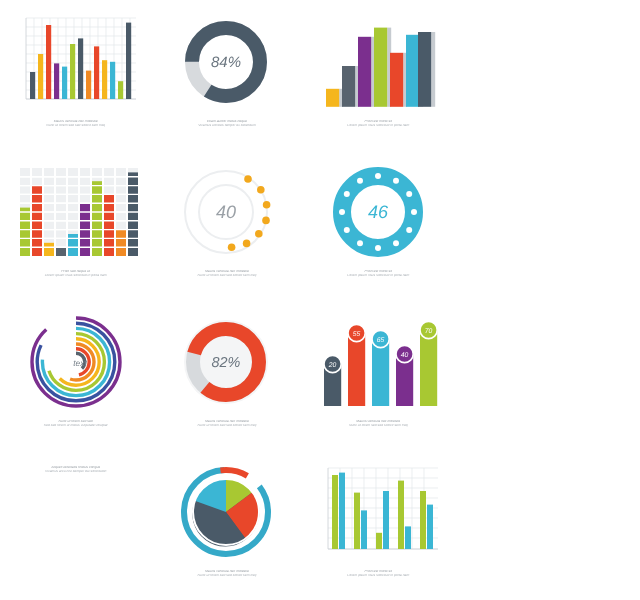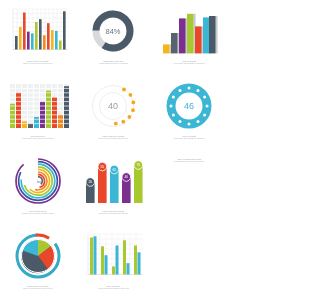--- a/index.html
+++ b/index.html
@@ -16,20 +16,21 @@
     grid-template-columns:repeat(3,1fr);
     grid-template-rows:repeat(4,1fr);
   }
   .cell{
     position:relative;
     display:flex;flex-direction:column;
     align-items:center;justify-content:flex-start;
     padding:5px 3px 2px 3px;
     box-sizing:border-box;
     overflow:hidden;
+    font-style:italic;
   }
   .viz{
     width:100%;height:52px;
     display:flex;align-items:center;justify-content:center;
     position:relative;
   }
   .caption{
     width:60px;
     margin-top:3px;
     text-align:center;
@@ -283,20 +284,34 @@
         </g>
         <text class="val" x="27" y="26.8" text-anchor="middle" font-size="4.2" fill="#7a838c">text</text>
       </svg>
     </div>
     <div class="caption">
       <span class="ln">Nunc ut lorem sed sed</span>
       <span class="ln l2">Sed sed lorem ut metus vulputate volutpat</span>
     </div>
   </div>
 
+  <div class="cell">
+    <div class="viz">
+      <svg width="50" height="50" viewBox="0 0 50 50">
+        <circle cx="25" cy="25" r="21" fill="#f4f5f6"></circle>
+        <circle cx="25" cy="25" r="16.5" fill="none" stroke="#d7dadd" stroke-width="7"></circle>
+        <circle cx="25" cy="25" r="16.5" fill="none" stroke="#e8472a" stroke-width="7" stroke-dasharray="85.0 18.7" stroke-dashoffset="21.8" transform="rotate(-90 25 25)"></circle>
+        <text class="val" x="25" y="27.4" text-anchor="middle" font-size="7.2" fill="#6a757f">82%</text>
+      </svg>
+    </div>
+    <div class="caption">
+      <span class="ln">Mauris vehicula nec molestie</span>
+      <span class="ln l2">Nunc ut lorem sed sed sollicit sem freq</span>
+    </div>
+  </div>
 
   <div class="cell">
     <div class="viz">
       <svg width="62" height="50" viewBox="0 0 62 50">
         <g>
           <rect x="4" y="26.0" width="8.6" height="21.0" fill="#4a5a68"></rect>
           <rect x="16" y="10.5" width="8.6" height="36.5" fill="#e8472a"></rect>
           <rect x="28" y="13.5" width="8.6" height="33.5" fill="#3bb6d4"></rect>
           <rect x="40" y="21.0" width="8.6" height="26.0" fill="#7b2f8e"></rect>
           <rect x="52" y="9.0" width="8.6" height="38.0" fill="#a8c832"></rect>

